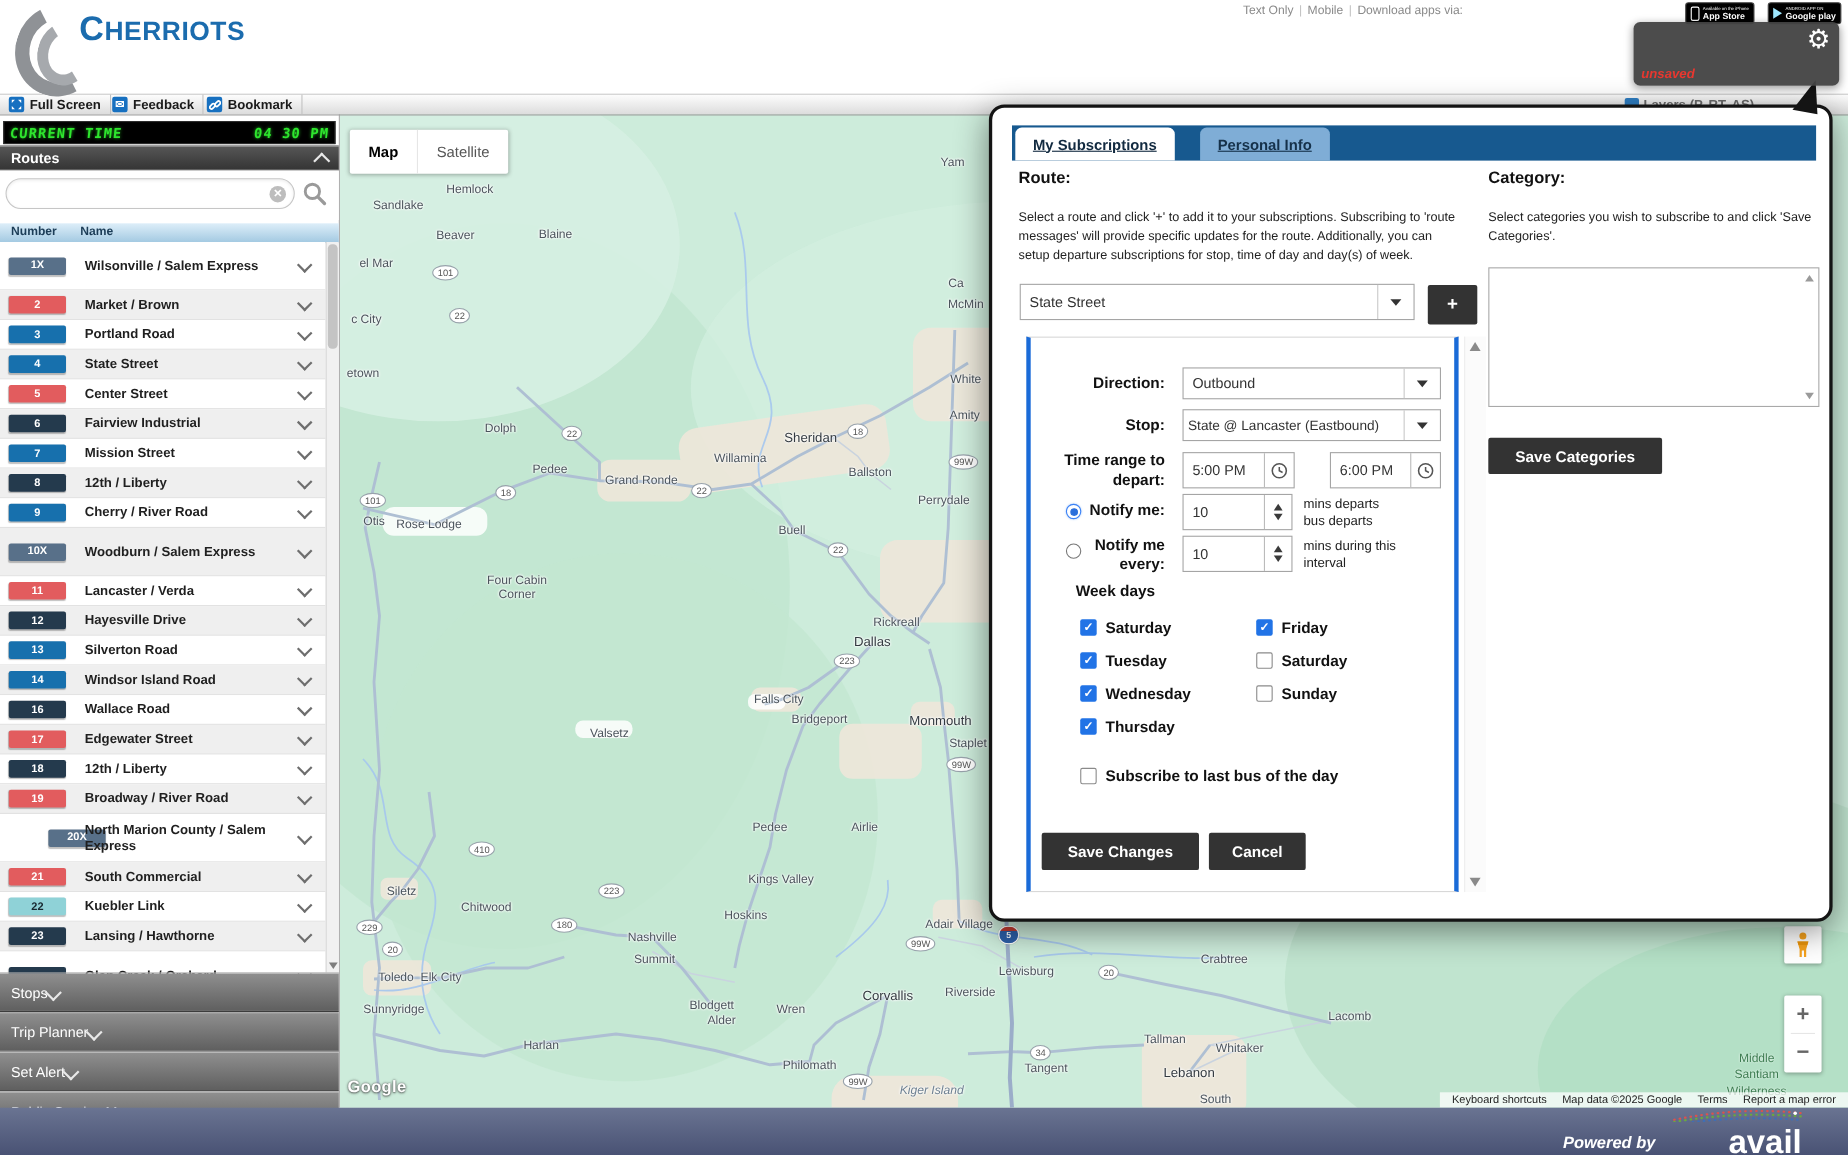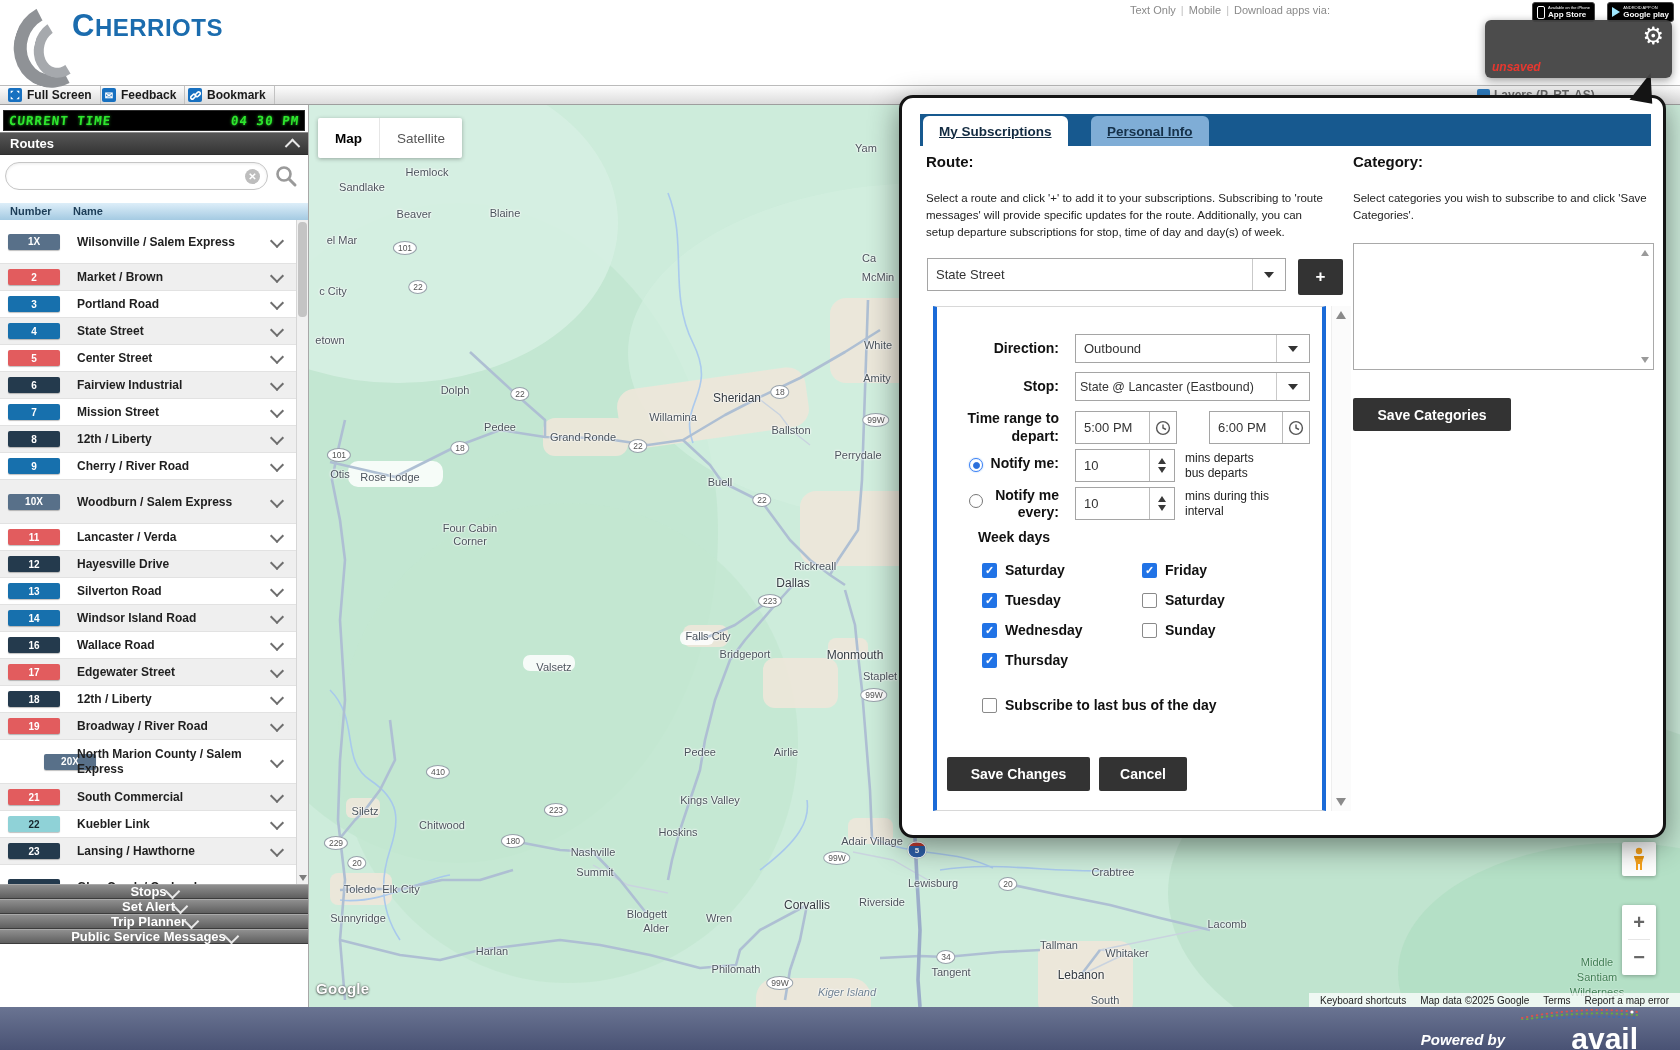--- a/index.html
+++ b/index.html
@@ -65,22 +65,22 @@
   #route-list{position:absolute;left:0;top:117px;width:296px;height:795px;overflow:hidden;}
   .r-row{position:relative;width:100%;border-bottom:1px solid #e2e2e2;box-sizing:border-box;cursor:pointer;}
   .r-badge{position:absolute;left:8px;top:50%;transform:translateY(-50%);width:52px;height:16px;border-radius:2px;
     color:#fff;font-size:10px;font-weight:bold;display:flex;align-items:center;justify-content:center;box-shadow:0 1px 1px rgba(0,0,0,.25);}
   .r-name{position:absolute;left:77px;top:50%;transform:translateY(-50%);font-size:12px;font-weight:bold;color:#1f1f1f;width:185px;line-height:15px;}
   .r-chev{position:absolute;right:14px;top:50%;margin-top:-6px;width:8px;height:8px;border-right:2px solid #6e6e6e;border-bottom:2px solid #6e6e6e;transform:rotate(45deg);}
   #list-scroll{position:absolute;left:296px;top:117px;width:12px;height:664px;background:#f1f1f1;border-left:1px solid #d6d6d6;box-sizing:border-box;}
   #list-thumb{position:absolute;left:1px;top:2px;width:9px;height:95px;background:#c4c4c4;border-radius:4px;}
   #list-down{position:absolute;left:2px;bottom:3px;width:0;height:0;border-left:4px solid transparent;border-right:4px solid transparent;border-top:6px solid #7d7d7d;}
   #accordions{position:absolute;left:0;top:781px;width:308px;}
-  .acc-bar{width:308px;height:15px;background:linear-gradient(#8f8f8f,#5f5f5f);border-top:1px solid #a9a9a9;border-bottom:1px solid #3c3c3c;
-    color:#fff;font-weight:bold;font-size:13px;display:flex;align-items:center;justify-content:center;padding:0 10px;box-sizing:border-box;cursor:pointer;}
+  .acc-bar{width:308px;height:36px;background:linear-gradient(#8f8f8f,#5f5f5f);border-top:1px solid #a9a9a9;border-bottom:1px solid #3c3c3c;
+    color:#fff;font-weight:normal;font-size:13px;display:flex;align-items:center;justify-content:flex-start;padding:0 10px;box-sizing:border-box;cursor:pointer;}
 
   
   #map{position:absolute;left:308px;top:103px;width:1372px;height:904px;background:#cdecdb;overflow:hidden;z-index:1;}
   .town{position:absolute;transform:translate(-50%,-50%);font-size:11px;color:#4b545c;white-space:nowrap;
     text-shadow:0 0 2px #fff,0 0 2px #fff,0 0 3px #fff;}
   .town.big{font-size:12px;color:#333a40;}
   .town.island{font-style:italic;color:#6e8091;}
   .town.wrap{white-space:normal;width:74px;text-align:center;line-height:13px;}
   .shield{position:absolute;transform:translate(-50%,-50%);background:#fff;border:1px solid #98a2ab;border-radius:50%;
     font-size:8.5px;color:#555;padding:1px 4px;text-shadow:none;}
@@ -540,25 +540,25 @@
     <div id="list-scroll">
       <div id="list-thumb"></div>
       <div id="list-down"></div>
     </div>
     <div id="accordions">
         <div class="acc-bar">
           <span>Stops</span>
           <span class="chev down"></span>
         </div>
         <div class="acc-bar">
+          <span>Trip Planner</span>
+          <span class="chev down"></span>
+        </div>
+        <div class="acc-bar">
           <span>Set Alert</span>
-          <span class="chev down"></span>
-        </div>
-        <div class="acc-bar">
-          <span>Trip Planner</span>
           <span class="chev down"></span>
         </div>
         <div class="acc-bar">
           <span>Public Service Messages</span>
           <span class="chev down"></span>
         </div>
       </div>
   </div>
 
   <div id="modal-tail"></div>

